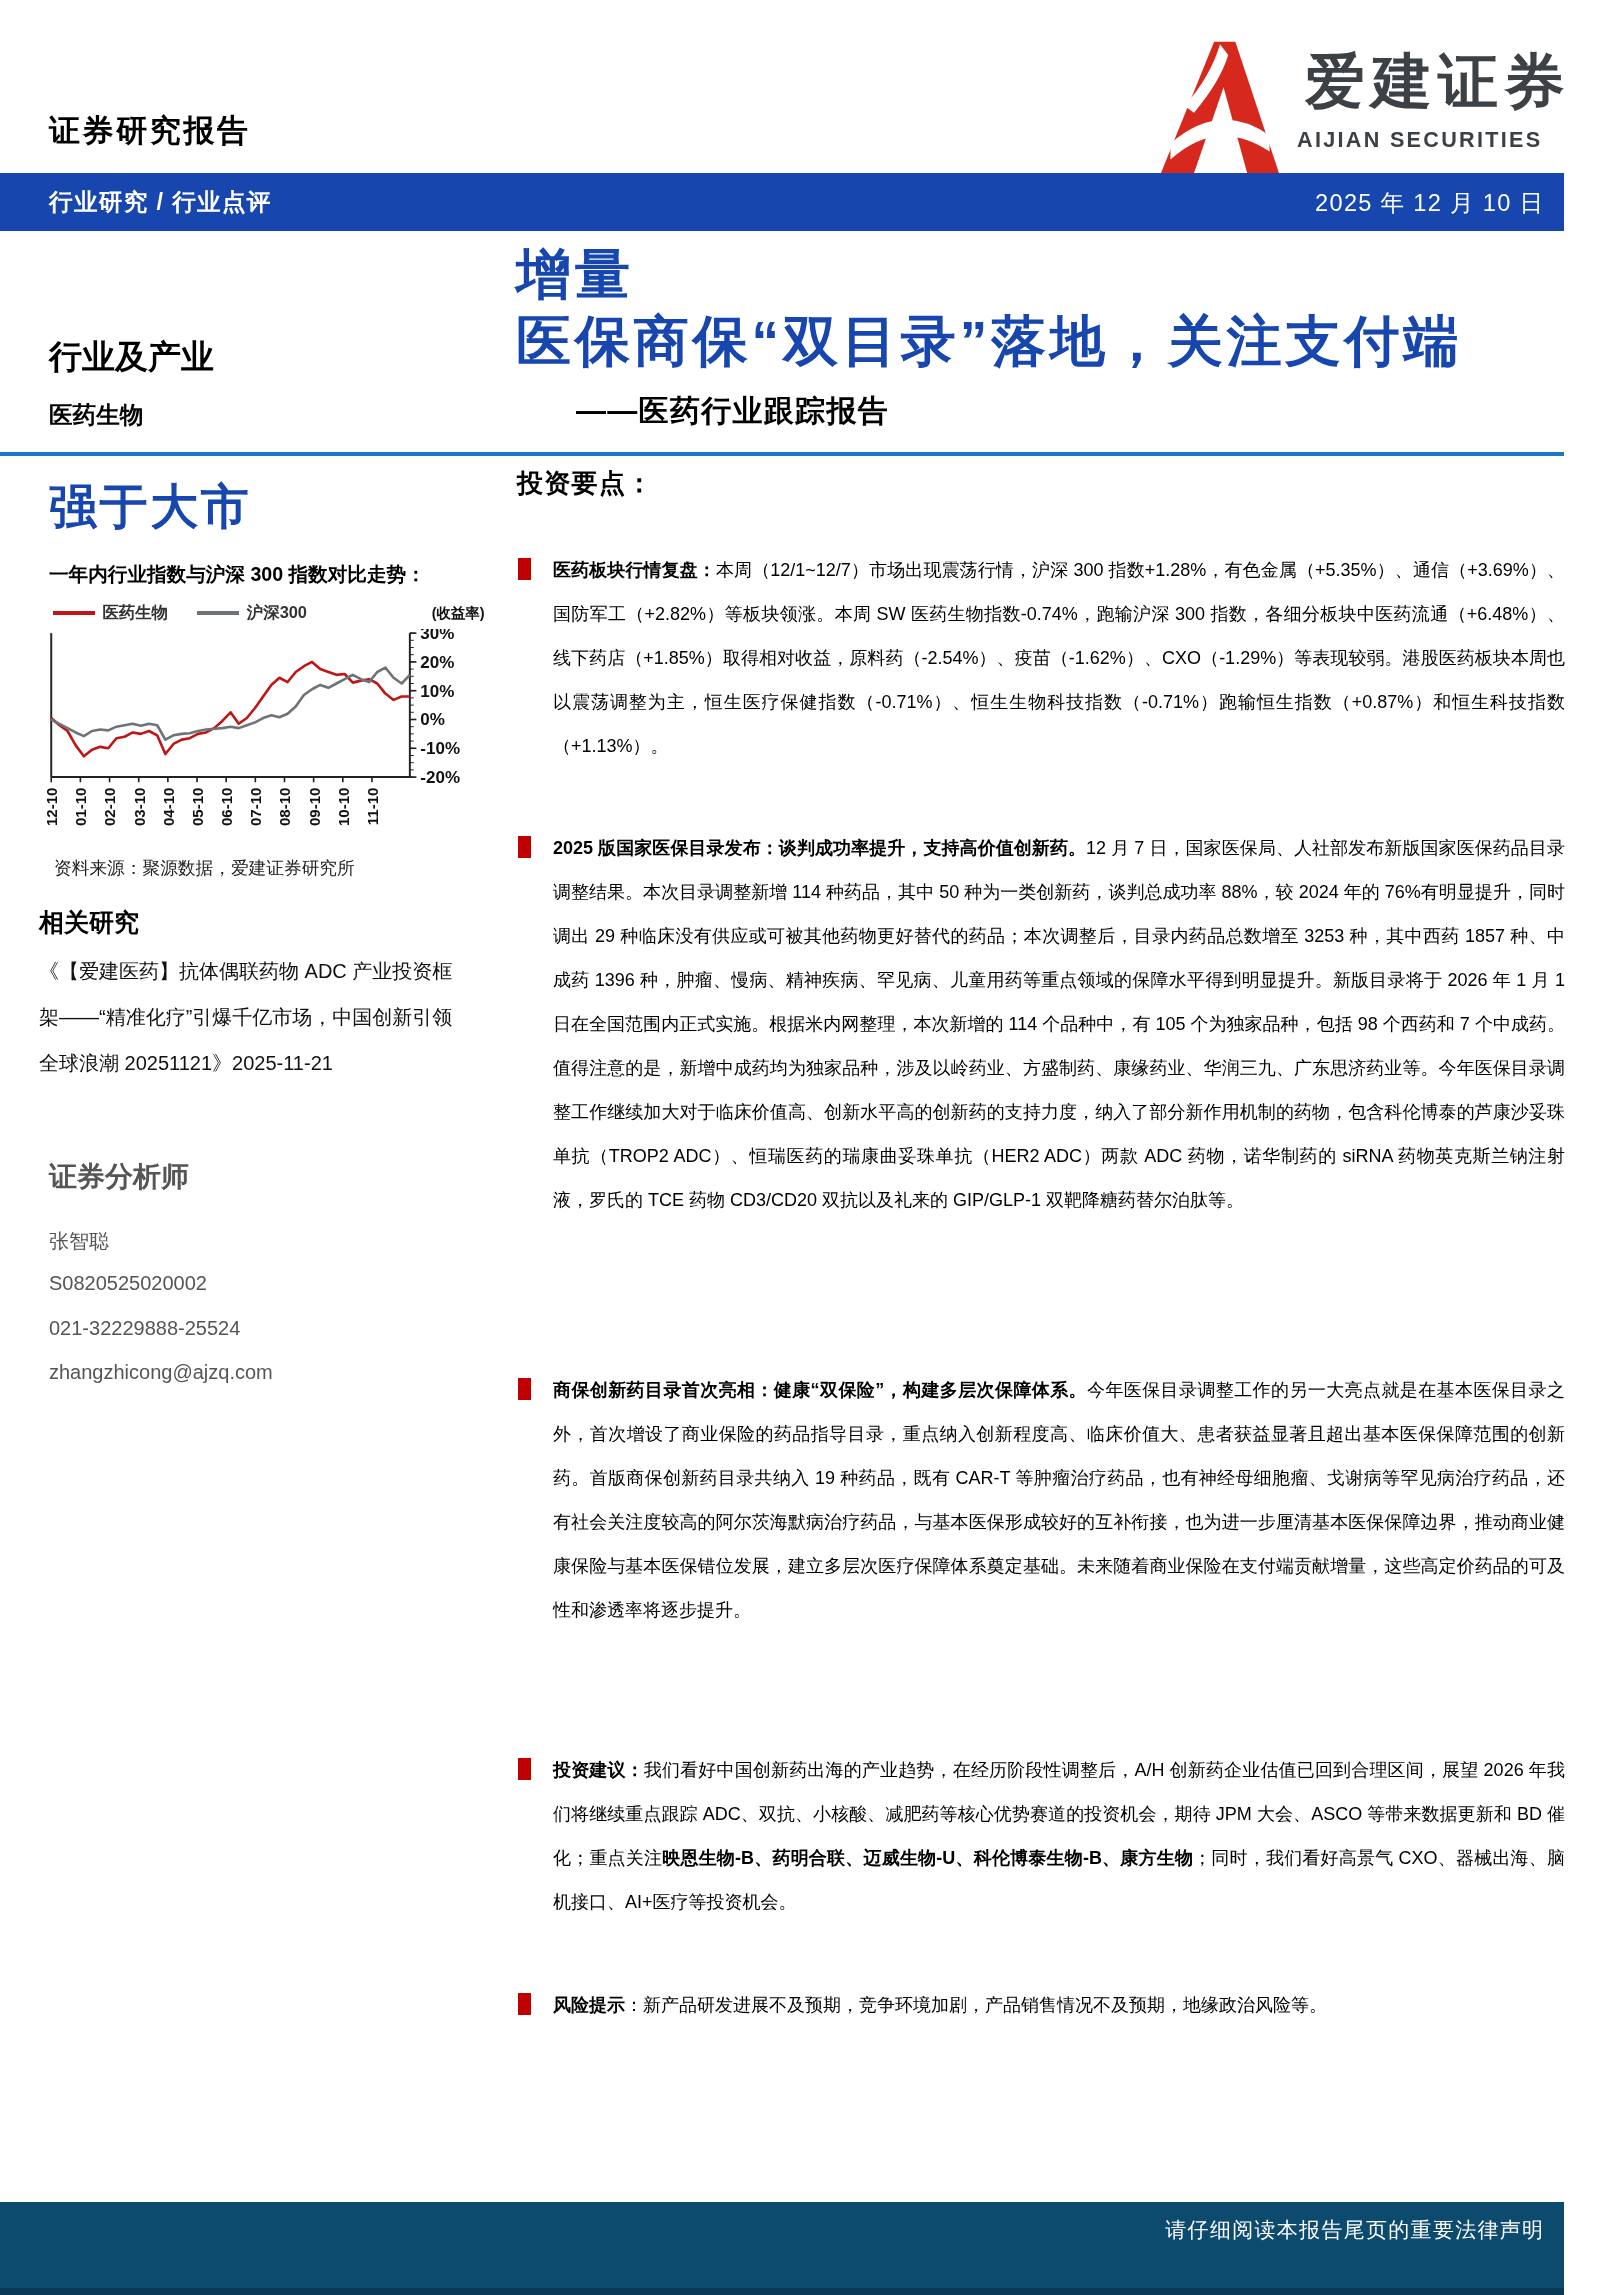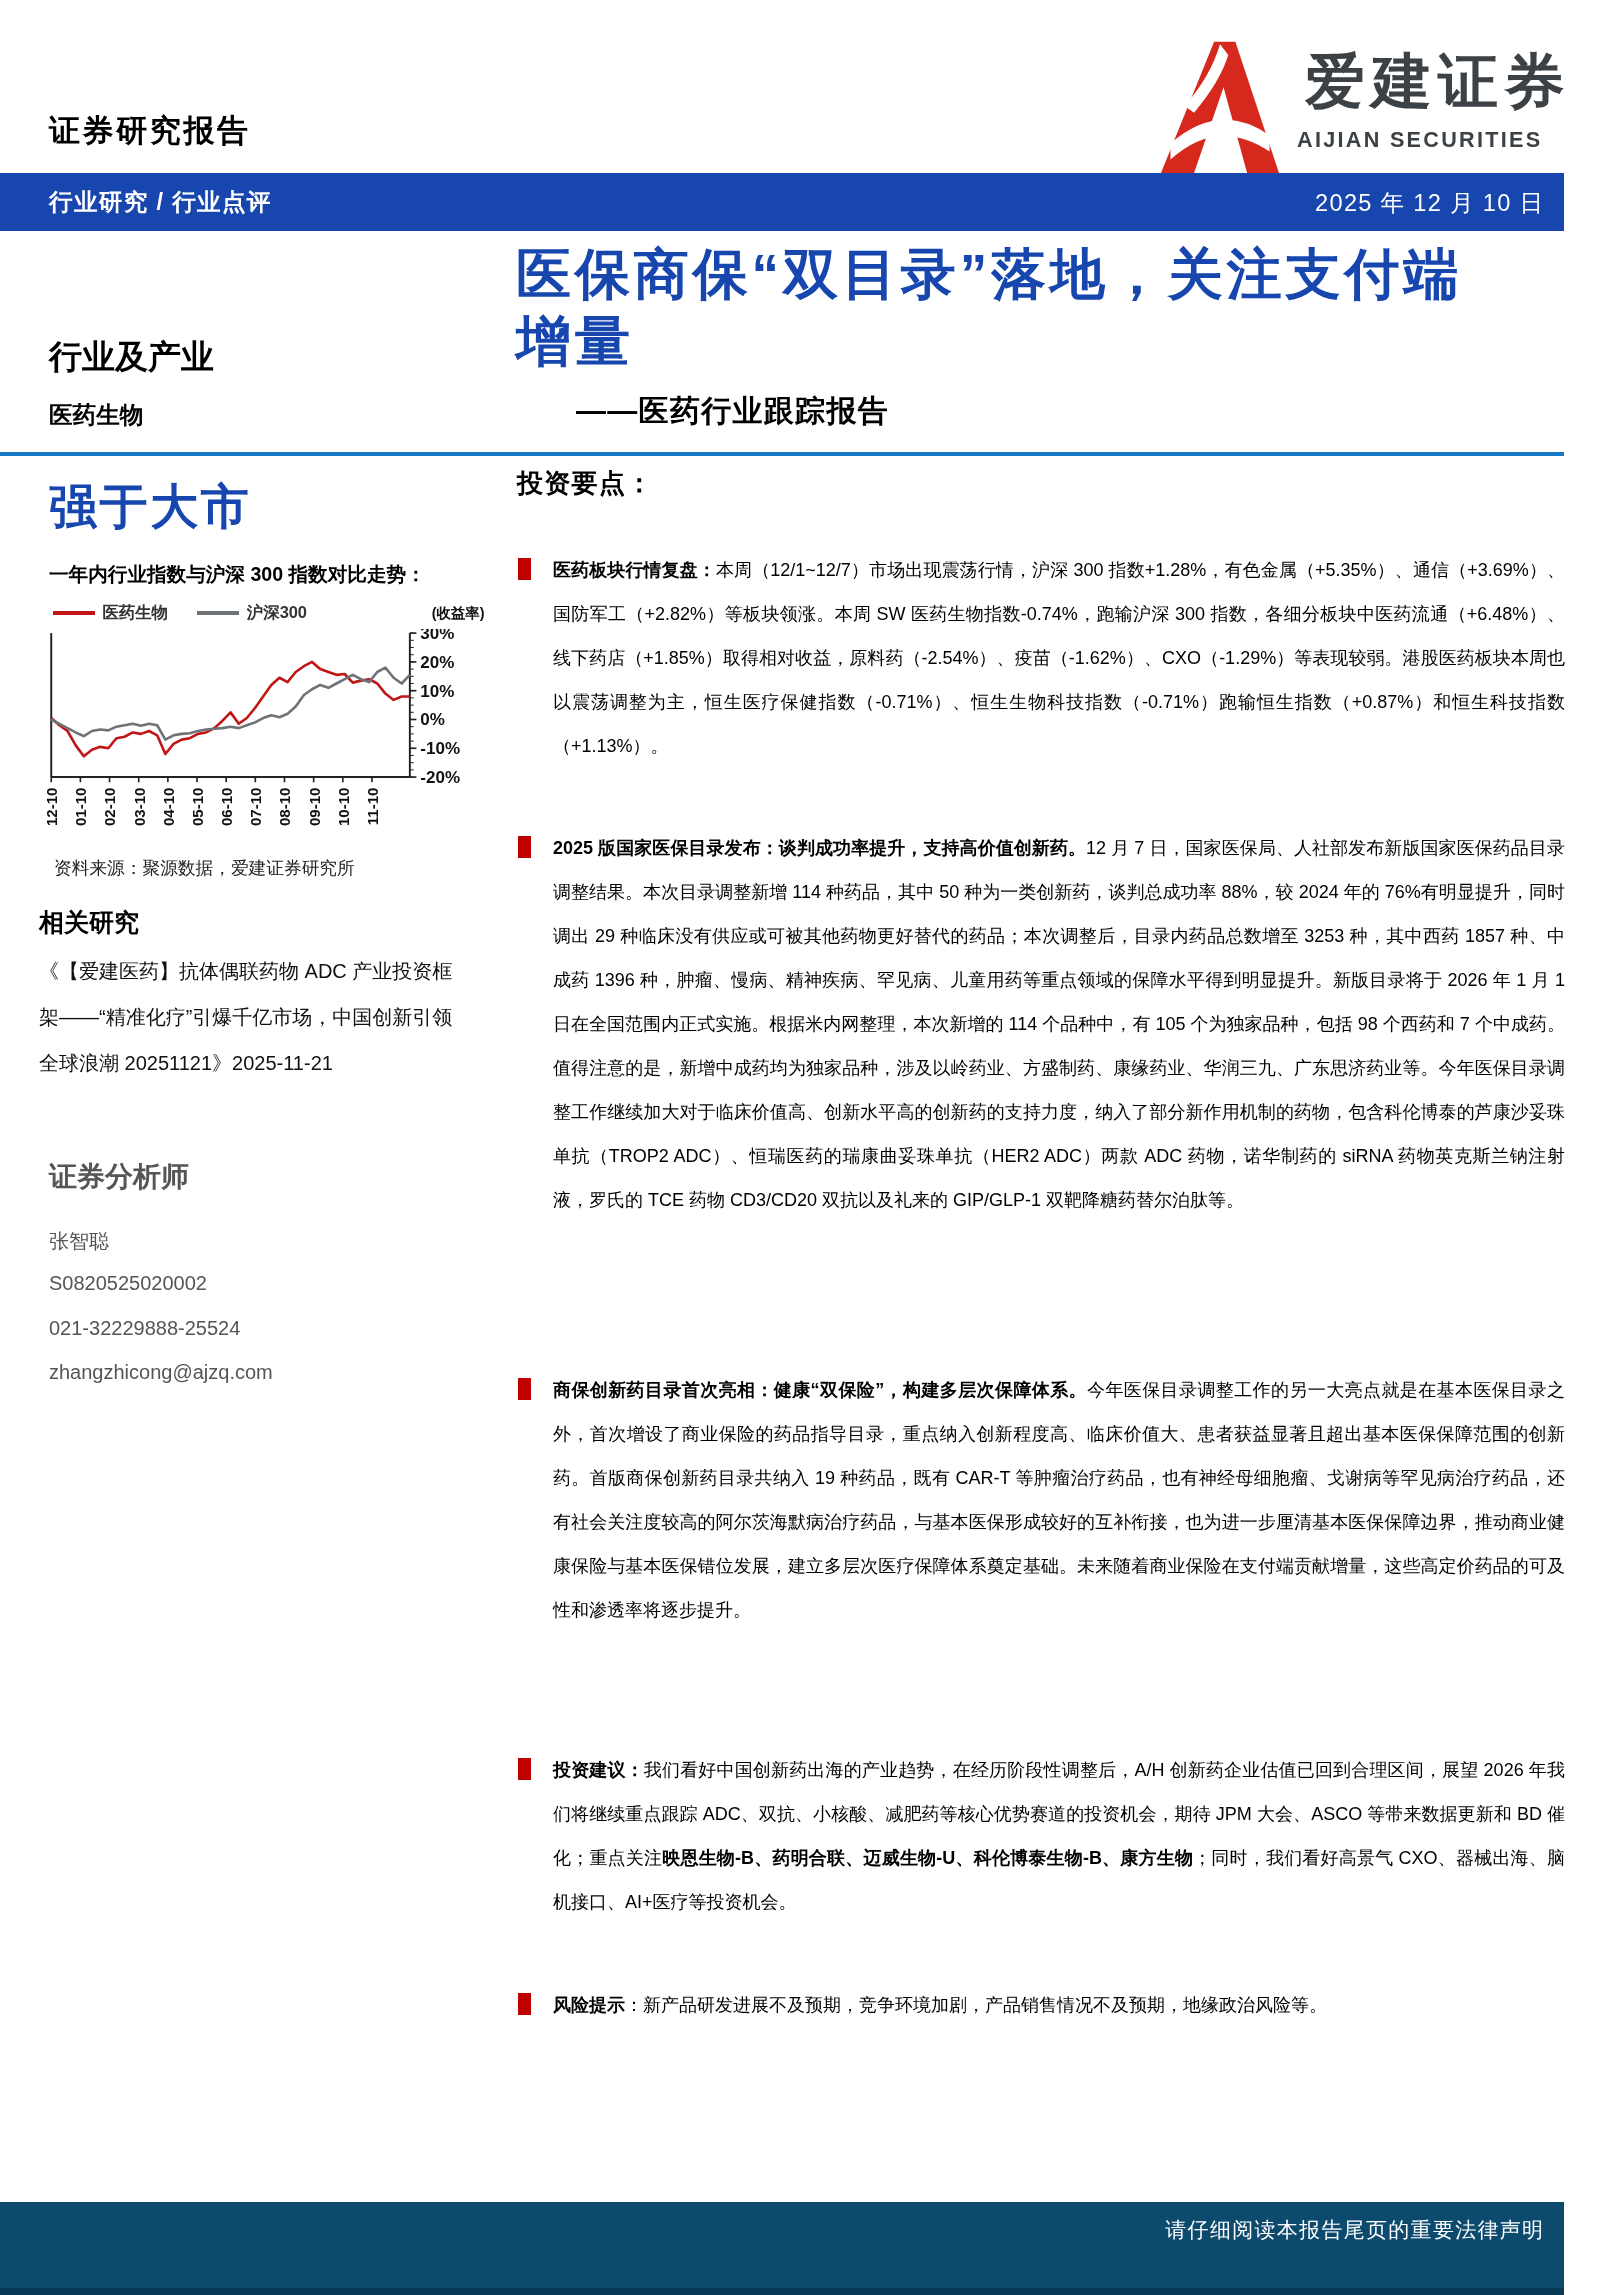--- a/index.html
+++ b/index.html
@@ -71,22 +71,22 @@
     <div class="logo-cn">爱建证券</div>
     <div class="logo-en">AIJIAN SECURITIES</div>
   </div>
 
   <div class="header-bar">
     <div class="header-left">行业研究 / 行业点评</div>
     <div class="header-date">2025 年 12 月 10 日</div>
   </div>
 
   <div class="main-title">
+    <div>增量</div>
     <div>医保商保“双目录”落地，关注支付端</div>
-    <div>增量</div>
   </div>
   <div class="sub-title">——医药行业跟踪报告</div>
   <div class="divider"></div>
 
   <div class="sb-section">行业及产业</div>
   <div class="sb-industry">医药生物</div>
   <div class="sb-rating">强于大市</div>
   <div class="sb-chart-caption">一年内行业指数与沪深 300 指数对比走势：</div>
 
   <div class="chart-box">

